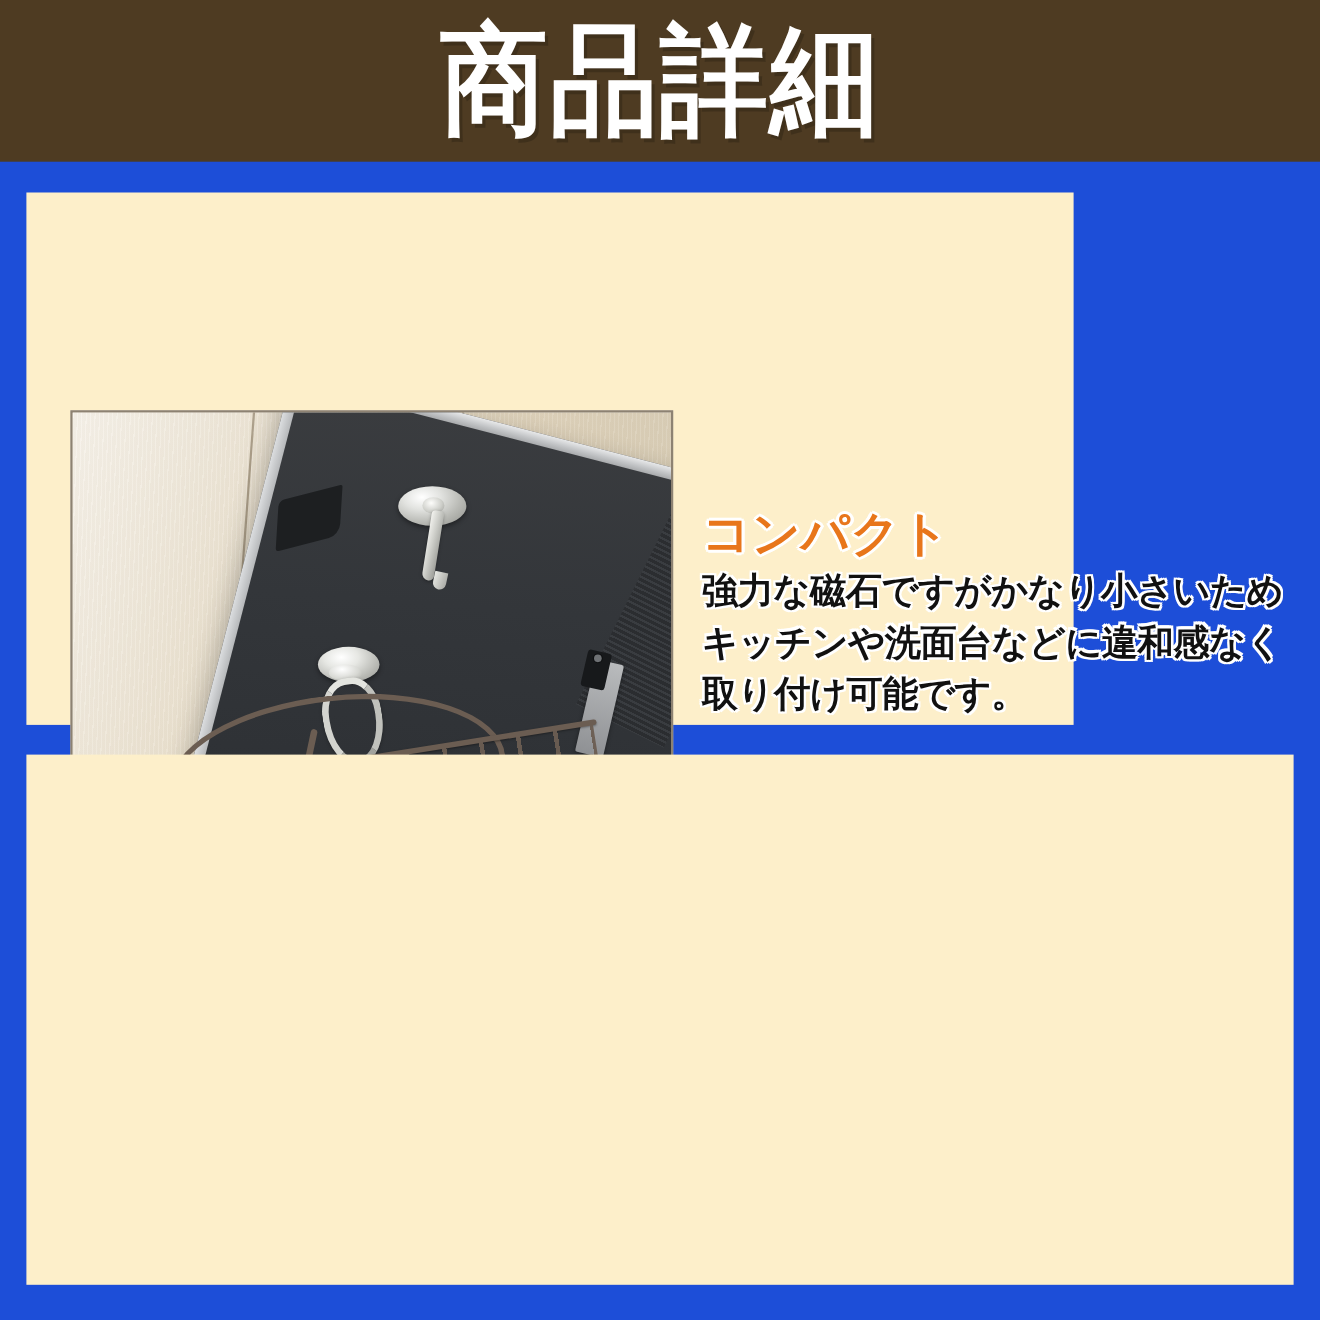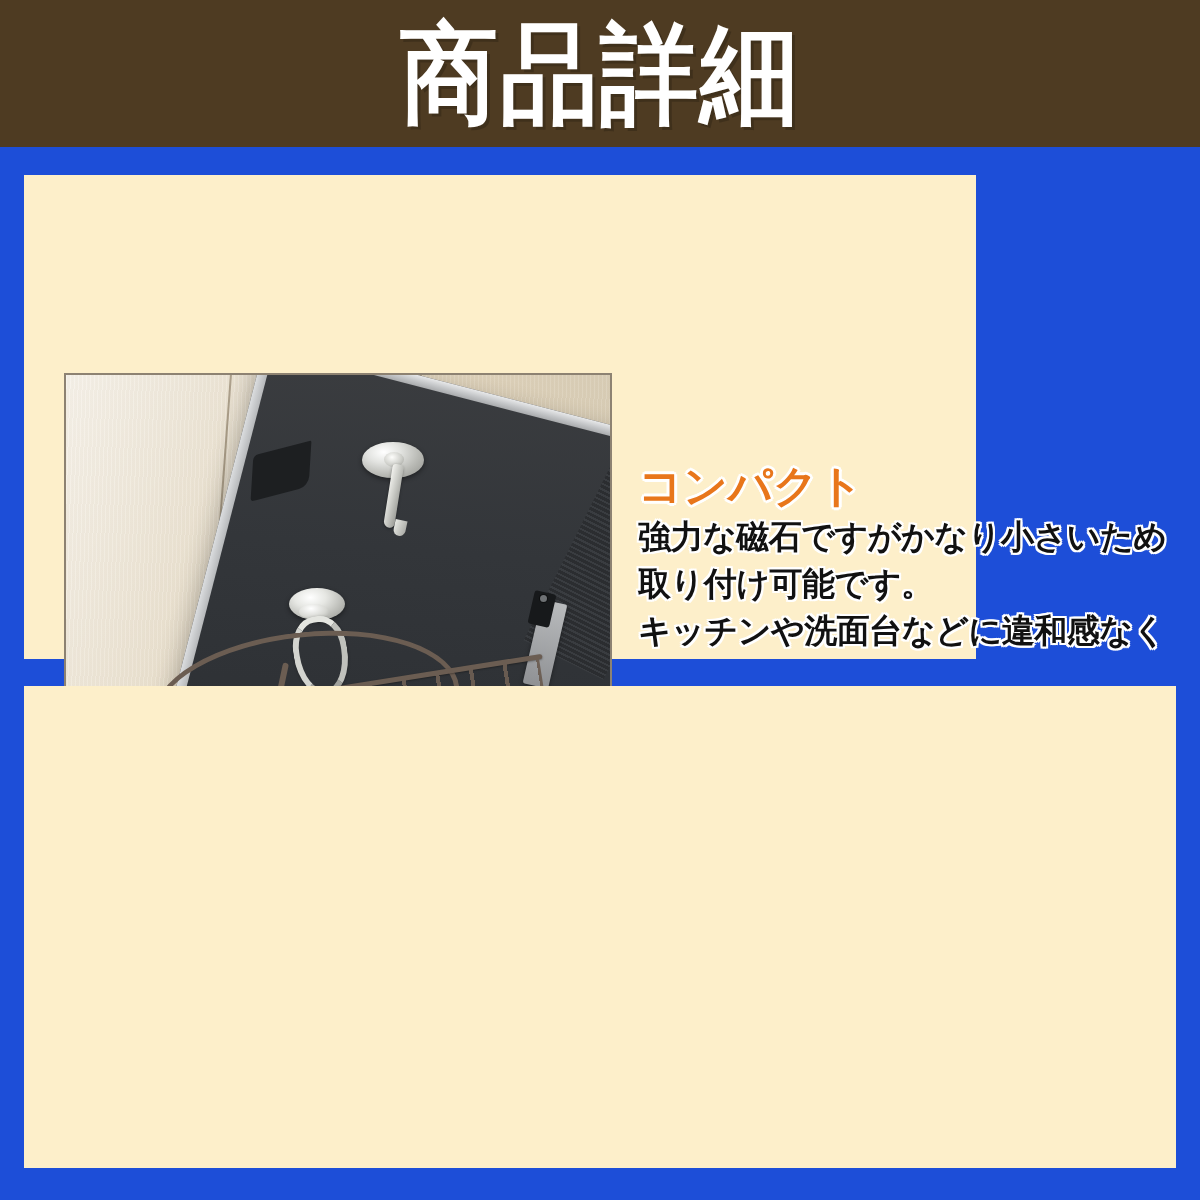--- a/index.html
+++ b/index.html
@@ -422,22 +422,22 @@
           <div class="k-basket-rim2"></div>
           <div class="k-basket-bars"></div>
         </div>
       </div>
     </div>
 
     <div class="textblock tb-one">
       <div class="feature-heading">コンパクト</div>
       <div class="feature-body">
         <span class="ln">強力な磁石ですがかなり小さいため</span>
+        <span class="ln">キッチンや洗面台などに違和感なく</span>
         <span class="ln">取り付け可能です。</span>
-        <span class="ln">キッチンや洗面台などに違和感なく</span>
       </div>
     </div>
   </div>
 
   <div class="panel panel-two">
 
     
 
     
   </div>

